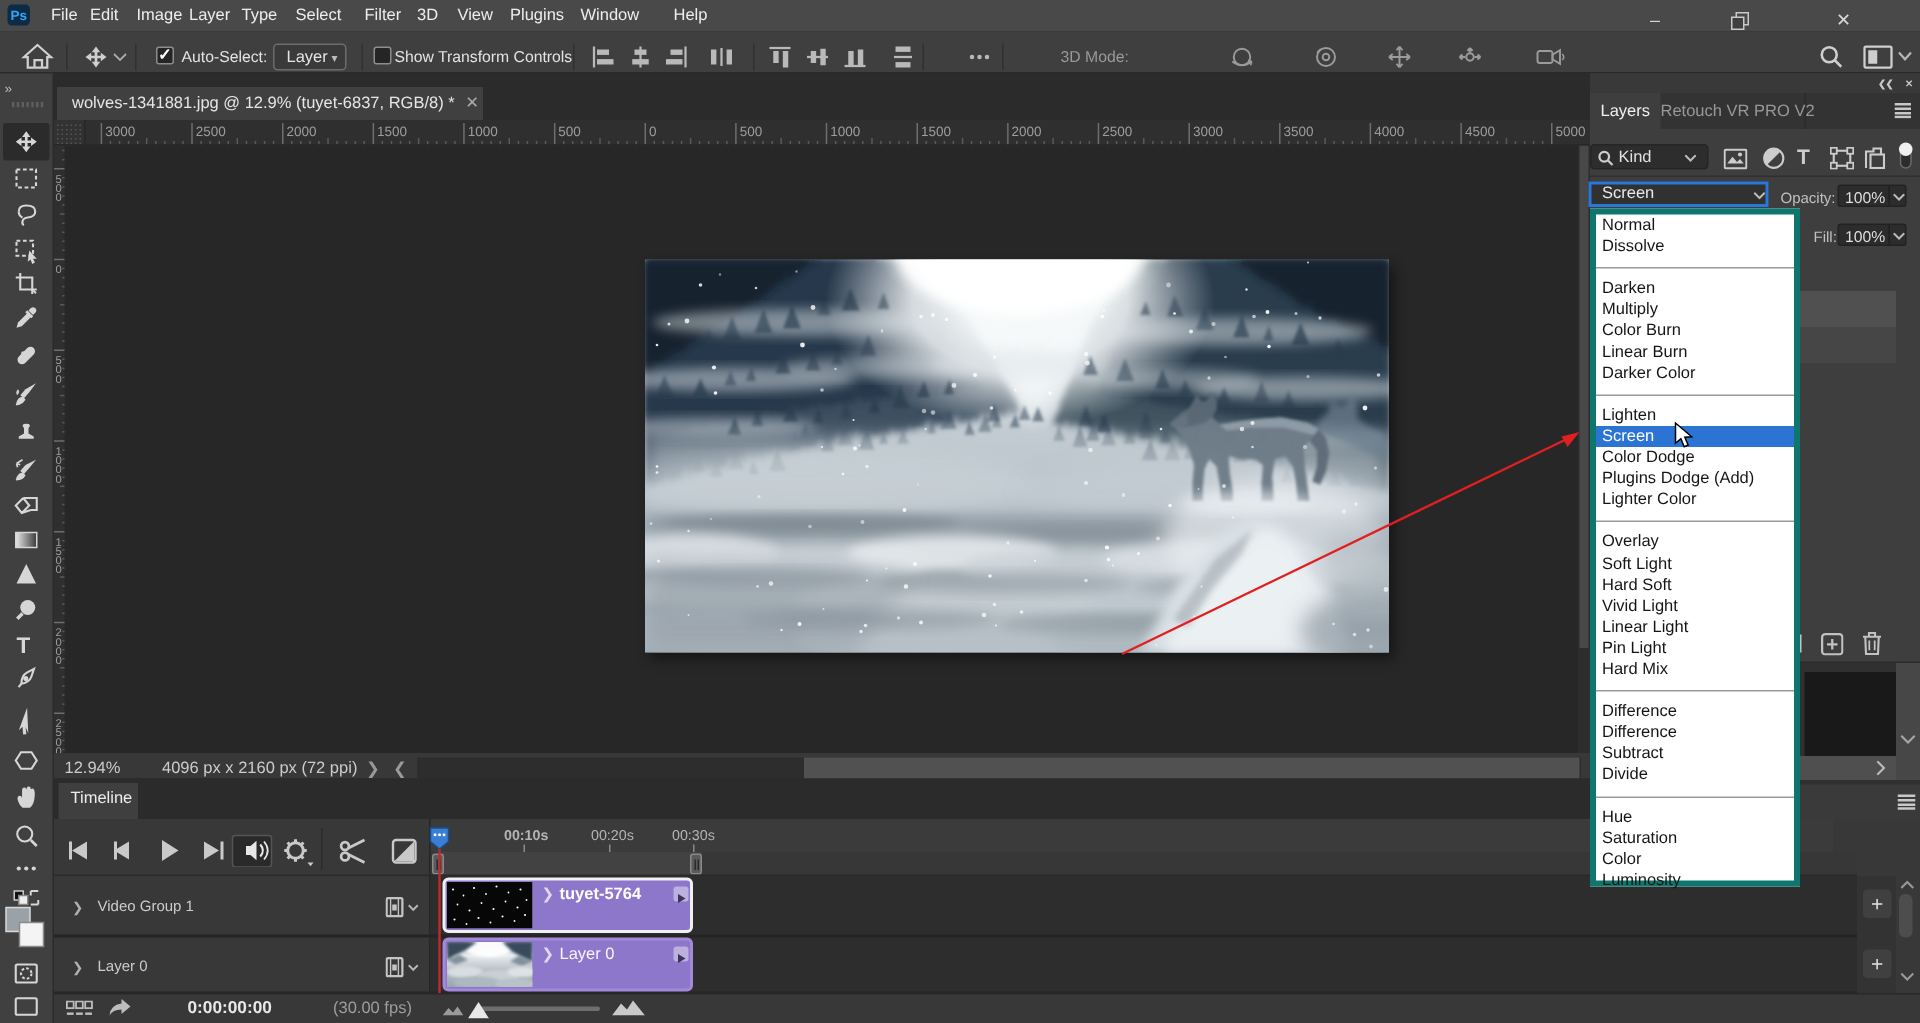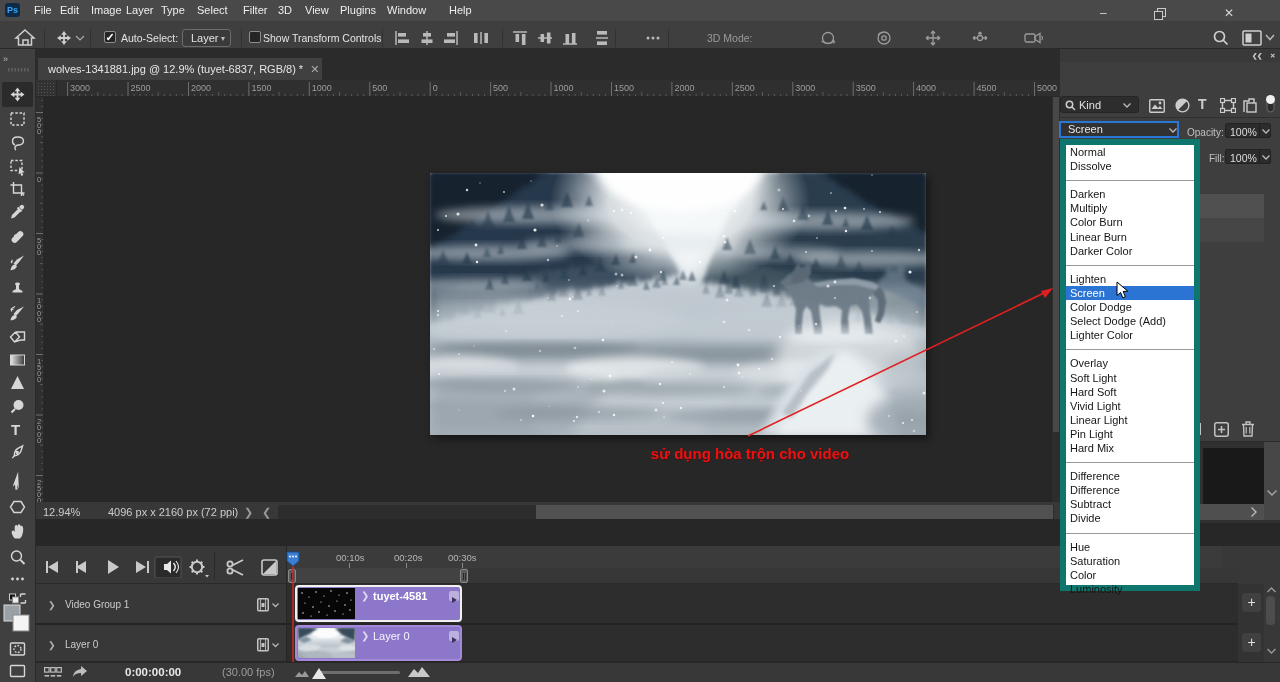--- a/index.html
+++ b/index.html
@@ -35,21 +35,21 @@
 .clip { position:absolute; border-radius:4px; }
 
 #dock { left:1060px; top:49px; width:220px; height:474px; background:#3e3e3e; }
 #dock-head { position:absolute; left:0; top:0; width:220px; height:13px; background:#393939; }
 #dock-tabs { position:absolute; left:0; top:13px; width:220px; height:24px; background:#333333; }
 #layers-tab { position:absolute; left:0px; top:0px; width:47px; height:24px; background:#3e3e3e; color:#f0f0f0; font-size:11px; line-height:24px; text-align:center; }
 #retouch-tab { position:absolute; left:47px; top:0px; width:97px; height:24px; color:#989898; font-size:11px; line-height:24px; text-align:center; border-right:1px solid #2a2a2a; white-space:nowrap; }
 .pico { position:absolute; color:#cfcfcf; }
 .valbox { position:absolute; height:15px; background:#2c2c2c; border:1px solid #222222; border-radius:2px; color:#dddddd; font-size:11px; }
 
-#ddlist { left:1060px; top:139px; width:140px; height:452px; background:#ffffff; border:6px solid #0f766e; font-size:11px; color:#151515; }
+#ddlist { left:1060px; top:139px; width:140px; height:452px; background:#ffffff; border:4px solid #0f766e; font-size:11px; color:#151515; }
 .dditem { height:14.1px; line-height:14.1px; padding-left:4px; white-space:nowrap; }
 .ddsel { background:#2b74d4; color:#ffffff; }
 .ddsep { height:14.1px; position:relative; }
 .ddsep:after { content:""; position:absolute; left:0; right:0; top:7px; height:1px; background:#999999; }
 </style>
 </head>
 <body>
 <div id="page">
 
   <div class="abs" id="menubar">
@@ -399,21 +399,20 @@
           <circle cx="186" cy="101" r="1.5" fill="#ffffff" opacity="0.53"></circle>
           <circle cx="127" cy="73" r="0.8" fill="#ffffff" opacity="0.59"></circle>
           <circle cx="118" cy="125" r="0.6" fill="#ffffff" opacity="0.91"></circle>
           <circle cx="184" cy="242" r="1.3" fill="#ffffff" opacity="0.79"></circle>
           <circle cx="234" cy="244" r="0.7" fill="#ffffff" opacity="0.78"></circle>
           <circle cx="145" cy="175" r="1.3" fill="#ffffff" opacity="0.53"></circle>
           <circle cx="101" cy="8" r="0.8" fill="#ffffff" opacity="0.49"></circle>
         </g>
 </svg></div>
 
-  <div class="abs" style="left:560px; top:445px; width:380px; text-align:center; color:#ee1111; font-size:15px; font-weight:bold; text-shadow:0.6px 0.8px 0.5px rgba(90,0,0,0.55);">sử dụng hòa trộn cho video</div>
   <svg class="abs" style="left:0; top:0; width:1280px; height:682px; pointer-events:none;" viewBox="0 0 1280 682">
     <line x1="748" y1="436" x2="1046" y2="292" stroke="#e02020" stroke-width="1.6"></line>
     <polygon points="1053,288 1041,291 1045,298" fill="#e02020"></polygon>
   </svg>
 <svg class="abs" style="left:36px; top:80px;" width="1024" height="17" viewBox="0 0 1024 17">
       <rect width="1024" height="17" fill="#2f2f2f"></rect>
       <rect x="0" y="0" width="20" height="17" fill="#323232"></rect>
       <rect x="2" y="3" width="1" height="1" fill="#565656"></rect>
       <rect x="5" y="3" width="1" height="1" fill="#565656"></rect>
       <rect x="8" y="3" width="1" height="1" fill="#565656"></rect>
@@ -930,24 +929,36 @@
 
   <div class="abs" id="statusbar">
     <span style="position:absolute; left:7px; top:4px;">12.94%</span>
     <span style="position:absolute; left:72px; top:4px;">4096 px x 2160 px (72 ppi)</span>
     <span style="position:absolute; left:208px; top:4px; color:#999;">❯</span>
     <span style="position:absolute; left:226px; top:4px; color:#999;">❮</span>
     <div style="position:absolute; left:242px; top:3px; width:776px; height:14px; background:#2d2d2d;"></div>
     <div style="position:absolute; left:500px; top:3px; width:517px; height:14px; background:#515151;"></div>
   </div>
 
+  <div class="abs" id="tl-strip">
+      <div id="tl-tab">Timeline</div>
+    <div style="position:absolute; left:1164px; top:0px; width:80px; height:27px; background:#3a3a3a;"></div>
+    <svg style="position:absolute; left:1229px; top:10px;" width="12" height="11" viewBox="0 0 12 11">
+        <g stroke="#c8c8c8" stroke-width="1.6">
+          <line x1="0" y1="1.5" x2="12" y2="1.5"></line>
+          <line x1="0" y1="4.5" x2="12" y2="4.5"></line>
+          <line x1="0" y1="7.5" x2="12" y2="7.5"></line>
+          <line x1="0" y1="10" x2="12" y2="10"></line>
+        </g>
+      </svg>
+  </div>
   <div class="abs" id="tl-body"></div>
 
   <div class="abs" style="left:287px; top:546px; width:935px; height:22px; background:#3b3b3b; color:#b5b5b5; font-size:9.5px;">
-    <span style="position:absolute; left:49px; top:6px;">00:10s</span>
+    <span style="position:absolute; left:49px; top:6px;font-weight:bold;">00:10s</span>
     <span style="position:absolute; left:107px; top:6px;">00:20s</span>
     <span style="position:absolute; left:161px; top:6px;">00:30s</span>
     <div style="position:absolute; left:62px; top:17px; width:1px; height:8px; background:#8a8a8a;"></div>
     <div style="position:absolute; left:119px; top:17px; width:1px; height:8px; background:#8a8a8a;"></div>
     <div style="position:absolute; left:175px; top:17px; width:1px; height:8px; background:#8a8a8a;"></div>
   </div>
   <div class="abs" style="left:1222px; top:546px; width:58px; height:22px; background:#383838;"></div>
 
   <div class="abs" style="left:287px; top:568px; width:951px; height:16px; background:#373737;"></div>
   <div class="abs" style="left:292px; top:568px; width:176px; height:16px; background:#424242;"></div>
@@ -1046,21 +1057,21 @@
           <circle cx="5" cy="25" r="0.7"></circle>
           <circle cx="13" cy="28" r="0.6"></circle>
           <circle cx="21" cy="24" r="0.7"></circle>
           <circle cx="29" cy="27" r="0.6"></circle>
           <circle cx="37" cy="23" r="0.7"></circle>
           <circle cx="45" cy="26" r="0.6"></circle>
           <circle cx="52" cy="22" r="0.7"></circle>
         </g>
       </svg>
     <div style="position:absolute; left:64px; top:3px; color:#ddd8ee; font-size:10px;">❯</div>
-    <div style="position:absolute; left:76px; top:3px; color:#ffffff; font-size:11px; font-weight:bold;">tuyet-4581</div>
+    <div style="position:absolute; left:76px; top:3px; color:#ffffff; font-size:11px; font-weight:bold;">tuyet-5764</div>
     <div style="position:absolute; left:152px; top:4px; width:10px; height:10px; background:#bcb0de; border-radius:2px;"><svg width="10" height="10" viewBox="0 0 10 10">
           <path d="M3 2 L8 5 L3 8 Z" fill="#3c3358"></path>
         </svg></div>
   </div>
   <div class="clip abs" style="left:295px; top:625px; width:167px; height:36px; background:#8d77cb; border:2px solid #a489d9;">
     <svg style="position:absolute; left:1px; top:1px;" width="57" height="30" viewBox="0 0 57 30">
       <defs>
           <linearGradient id="tg" x1="0" y1="0" x2="0" y2="1">
             <stop offset="0" stop-color="#8c9aa6"></stop>
             <stop offset="0.3" stop-color="#e9edf0"></stop>
@@ -1135,20 +1146,32 @@
   <div class="abs" style="left:318px; top:671px; width:82px; height:3px; background:#6e6e6e; border-radius:2px;"></div>
   <svg class="abs" style="left:312px; top:668px;" width="14" height="11" viewBox="0 0 14 11">
       <path d="M7 0 L14 11 L0 11 Z" fill="#e8e8e8"></path>
     </svg>
   <svg class="abs" style="left:408px; top:665px;" width="22" height="12" viewBox="0 0 22 12">
       <path d="M0 12 L6 4 L10 8 L14 2 L22 12 Z" fill="#c9c9c9"></path>
     </svg>
 
   <div class="abs" id="dock">
     <div id="dock-head"></div>
+    <div id="dock-tabs">
+      <div id="layers-tab">Layers</div>
+      <div id="retouch-tab">Retouch VR PRO V2</div>
+      <svg style="position:absolute; left:203px; top:6px;" width="11" height="11" viewBox="0 0 11 11">
+          <g stroke="#c8c8c8" stroke-width="1.6">
+            <line x1="0" y1="1.5" x2="11" y2="1.5"></line>
+            <line x1="0" y1="4.5" x2="11" y2="4.5"></line>
+            <line x1="0" y1="7.5" x2="11" y2="7.5"></line>
+            <line x1="0" y1="10" x2="11" y2="10"></line>
+          </g>
+        </svg>
+    </div>
 
     <div style="position:absolute; left:192px; top:3px; color:#c6c6c6; font-size:6.5px; font-weight:bold; letter-spacing:-0.5px;">❮❮</div>
     <div style="position:absolute; left:210px; top:3px; color:#c6c6c6; font-size:6.5px; font-weight:bold;">✕</div>
 
     <div style="position:absolute; left:0px; top:47px; width:79px; height:17px; background:#2d2d2d; border:1px solid #252525; border-radius:3px; color:#e0e0e0; font-size:11px;">
       <svg style="position:absolute; left:4px; top:3px;" width="11" height="11" viewBox="0 0 11 11">
           <circle cx="4.5" cy="4.5" r="3.2" fill="none" stroke="#cccccc" stroke-width="1.5"></circle>
           <line x1="7" y1="7" x2="10" y2="10" stroke="#cccccc" stroke-width="1.5"></line>
         </svg>
       <span style="position:absolute; left:18px; top:2px;">Kind</span>
@@ -1242,21 +1265,21 @@
     <div class="ddsep"></div>
     <div class="dditem">Darken</div>
     <div class="dditem">Multiply</div>
     <div class="dditem">Color Burn</div>
     <div class="dditem">Linear Burn</div>
     <div class="dditem">Darker Color</div>
     <div class="ddsep"></div>
     <div class="dditem">Lighten</div>
     <div class="dditem ddsel">Screen</div>
     <div class="dditem">Color Dodge</div>
-    <div class="dditem">Select Dodge (Add)</div>
+    <div class="dditem">Plugins Dodge (Add)</div>
     <div class="dditem">Lighter Color</div>
     <div class="ddsep"></div>
     <div class="dditem">Overlay</div>
     <div class="dditem">Soft Light</div>
     <div class="dditem">Hard Soft</div>
     <div class="dditem">Vivid Light</div>
     <div class="dditem">Linear Light</div>
     <div class="dditem">Pin Light</div>
     <div class="dditem">Hard Mix</div>
     <div class="ddsep"></div>

